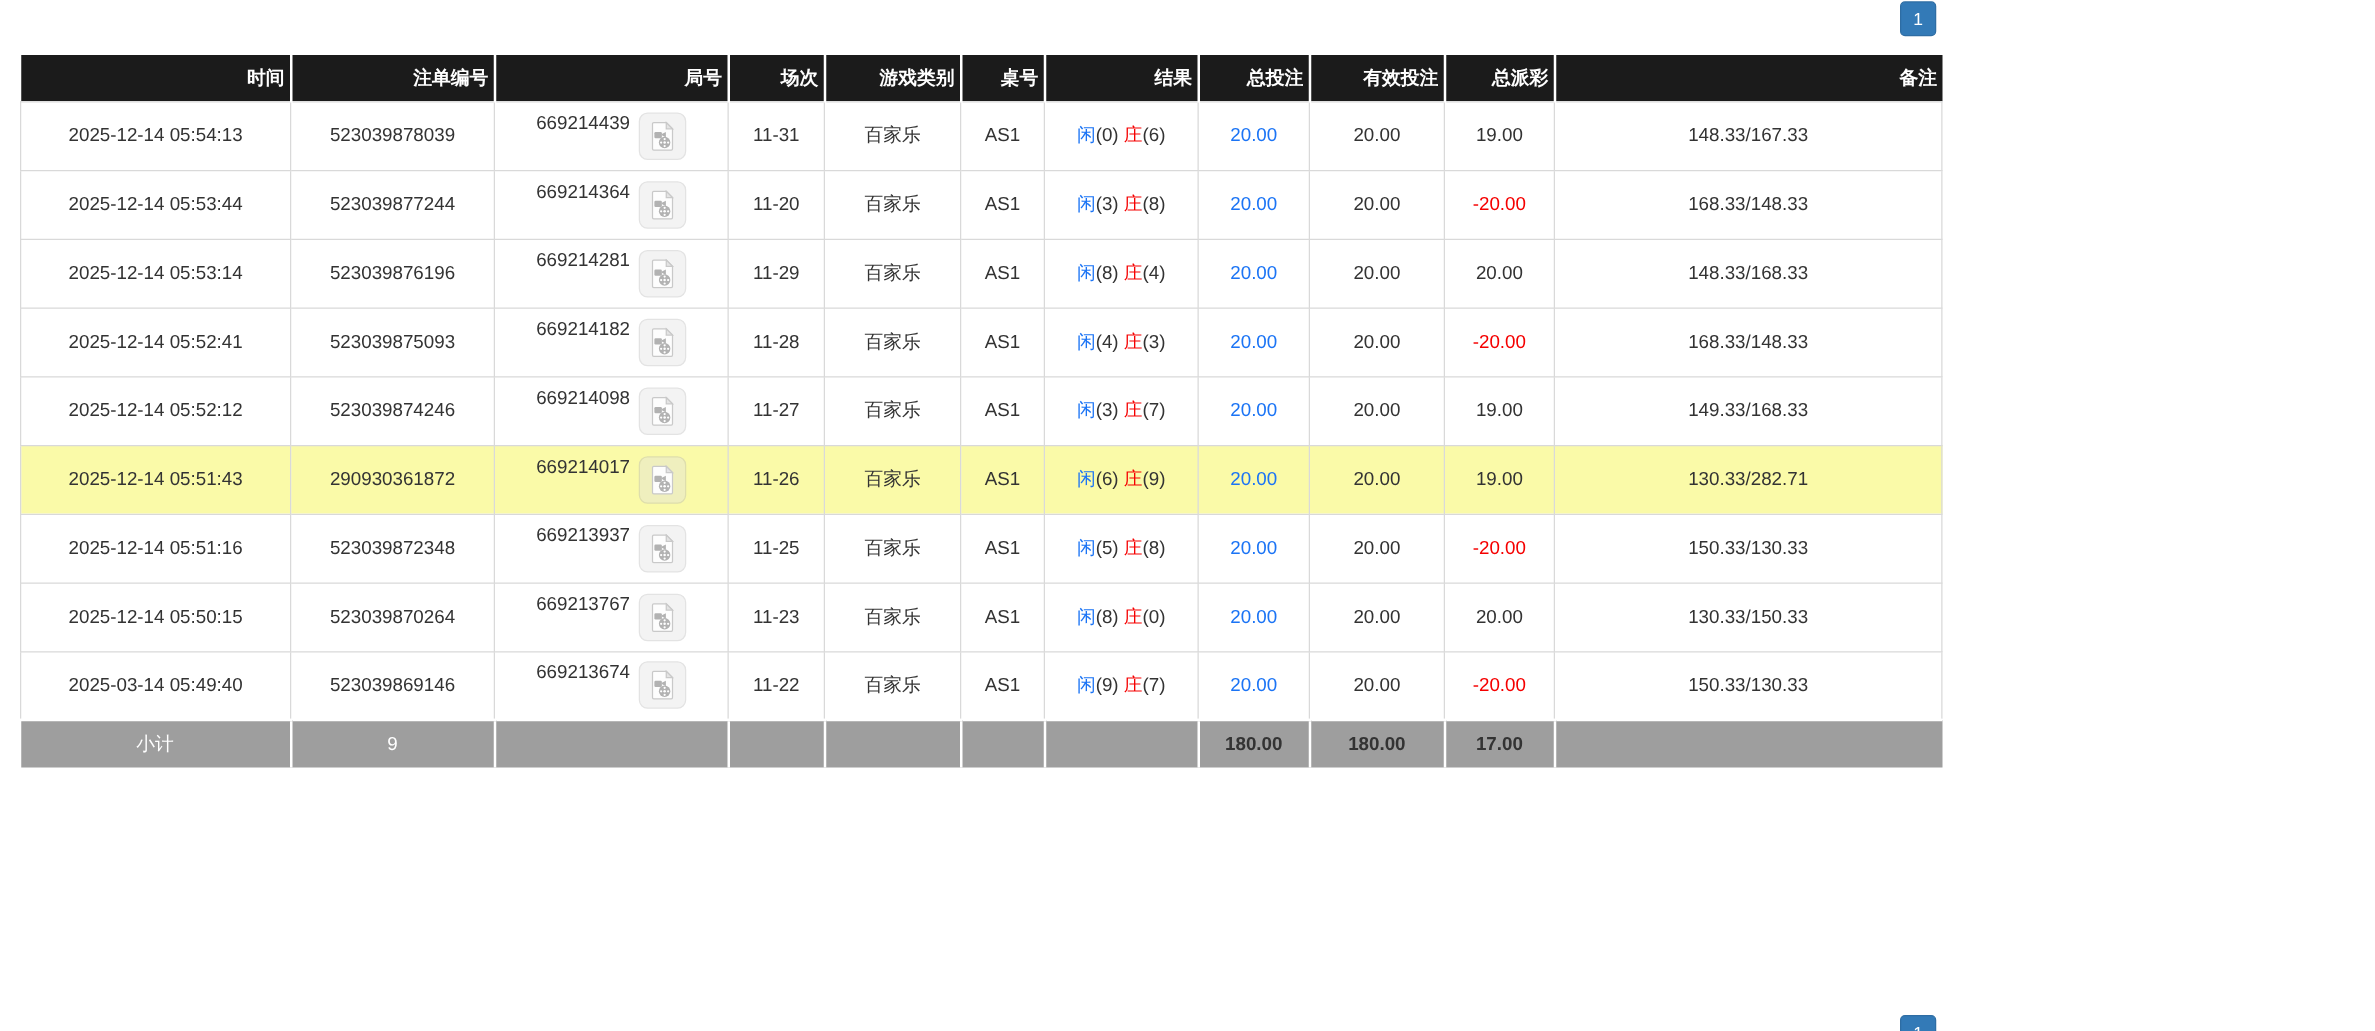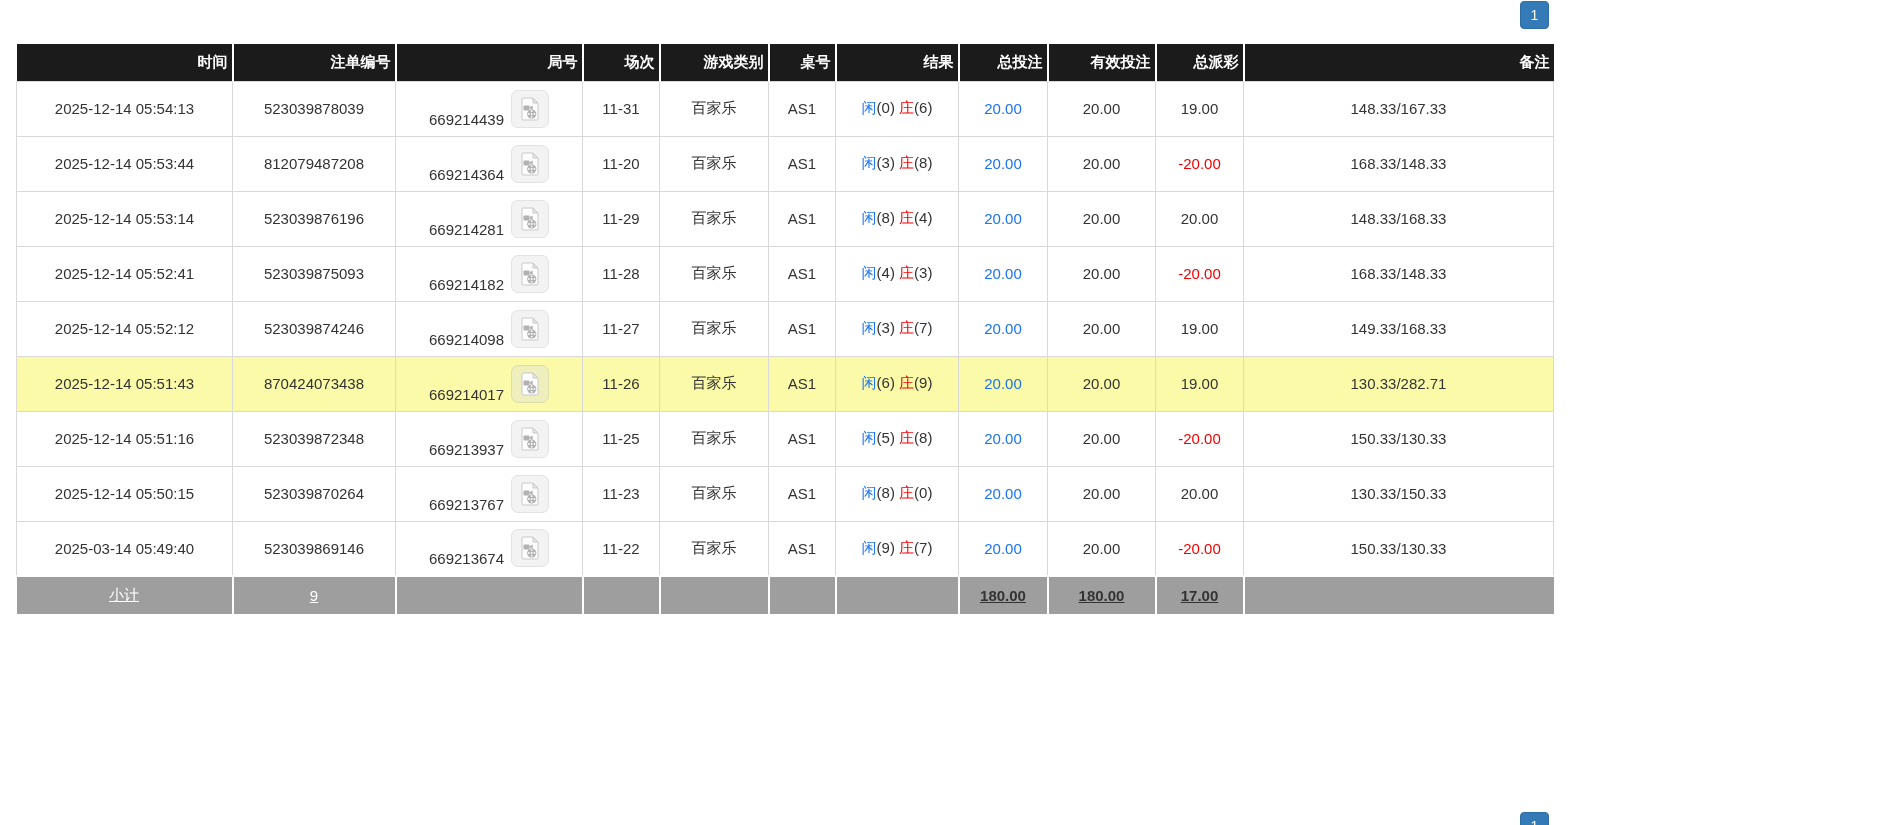--- a/index.html
+++ b/index.html
@@ -58,33 +58,32 @@
 
   
   tr.summary td {
     height: 38px;
     background: var(--summary-bg, #9e9e9e);
     border: none;
     border-left: 2px solid #fff;
     border-top: 2px solid #fff;
     color: #333;
     font-weight: bold;
-    text-decoration: underline;
   }
   tr.summary td:first-child { border-left: none; }
   tr.summary td.white-text { color: #fff; font-weight: normal; }
 
   
   .t-player { color: var(--player-blue, #1b74f5); }
   .t-banker { color: var(--banker-red, #f50000); }
   td.total-bet { color: var(--bet-blue, #1b74f5); cursor: pointer; }
   .neg { color: var(--negative-red, #f50000); }
 
   
-  .round-wrap { display: inline-flex; align-items: flex-end; justify-content: center; gap: 7px; }
+  .round-wrap { display: inline-flex; align-items: flex-start; justify-content: center; gap: 7px; }
   .clip-btn {
     display: inline-flex; align-items: center; justify-content: center;
     width: 38px; height: 38px;
     background: #f3f3f3;
     border: 1px solid #e3e3e3;
     border-radius: 7px;
     cursor: pointer;
   }
   tr.hl .clip-btn { background: #efefbe; border-color: #dedeac; }
 </style>
@@ -151,21 +150,21 @@
         <td>AS1</td>
         <td><span class="t-player">闲</span><span>(0)</span> <span class="t-banker">庄</span><span>(6)</span></td>
         <td class="total-bet">20.00</td>
         <td>20.00</td>
         <td class="payout">19.00</td>
         <td>148.33/167.33</td>
       </tr>
 
       <tr>
         <td>2025-12-14 05:53:44</td>
-        <td>812079487208</td>
+        <td>523039877244</td>
         <td><span class="round-wrap">
               <span>669214364</span>
               <span class="clip-btn">
                 <svg width="22" height="24" viewBox="0 0 22 24">
                   <path d="M4 1h10l5 5v16a1 1 0 0 1-1 1H4a1 1 0 0 1-1-1V2a1 1 0 0 1 1-1z" fill="#fdfdfd" stroke="#c9c9c9"></path>
                   <path d="M14 1l5 5h-5z" fill="#e4e4e4" stroke="#c9c9c9"></path>
                   <rect x="4.5" y="8.5" width="6" height="5" rx="1" fill="#b2b2b2"></rect>
                   <path d="M10.5 10.2l3.2-1.7v4.4l-3.2-1.7z" fill="#b2b2b2"></path>
                   <circle cx="12.7" cy="17" r="4.6" fill="#b2b2b2"></circle>
                   <circle cx="12.7" cy="17" r="1" fill="#fff"></circle>
@@ -271,21 +270,21 @@
         <td>AS1</td>
         <td><span class="t-player">闲</span><span>(3)</span> <span class="t-banker">庄</span><span>(7)</span></td>
         <td class="total-bet">20.00</td>
         <td>20.00</td>
         <td class="payout">19.00</td>
         <td>149.33/168.33</td>
       </tr>
 
       <tr class="hl">
         <td>2025-12-14 05:51:43</td>
-        <td>870424073438</td>
+        <td>290930361872</td>
         <td><span class="round-wrap">
               <span>669214017</span>
               <span class="clip-btn">
                 <svg width="22" height="24" viewBox="0 0 22 24">
                   <path d="M4 1h10l5 5v16a1 1 0 0 1-1 1H4a1 1 0 0 1-1-1V2a1 1 0 0 1 1-1z" fill="#fdfdfd" stroke="#c9c9c9"></path>
                   <path d="M14 1l5 5h-5z" fill="#e4e4e4" stroke="#c9c9c9"></path>
                   <rect x="4.5" y="8.5" width="6" height="5" rx="1" fill="#b2b2b2"></rect>
                   <path d="M10.5 10.2l3.2-1.7v4.4l-3.2-1.7z" fill="#b2b2b2"></path>
                   <circle cx="12.7" cy="17" r="4.6" fill="#b2b2b2"></circle>
                   <circle cx="12.7" cy="17" r="1" fill="#fff"></circle>

